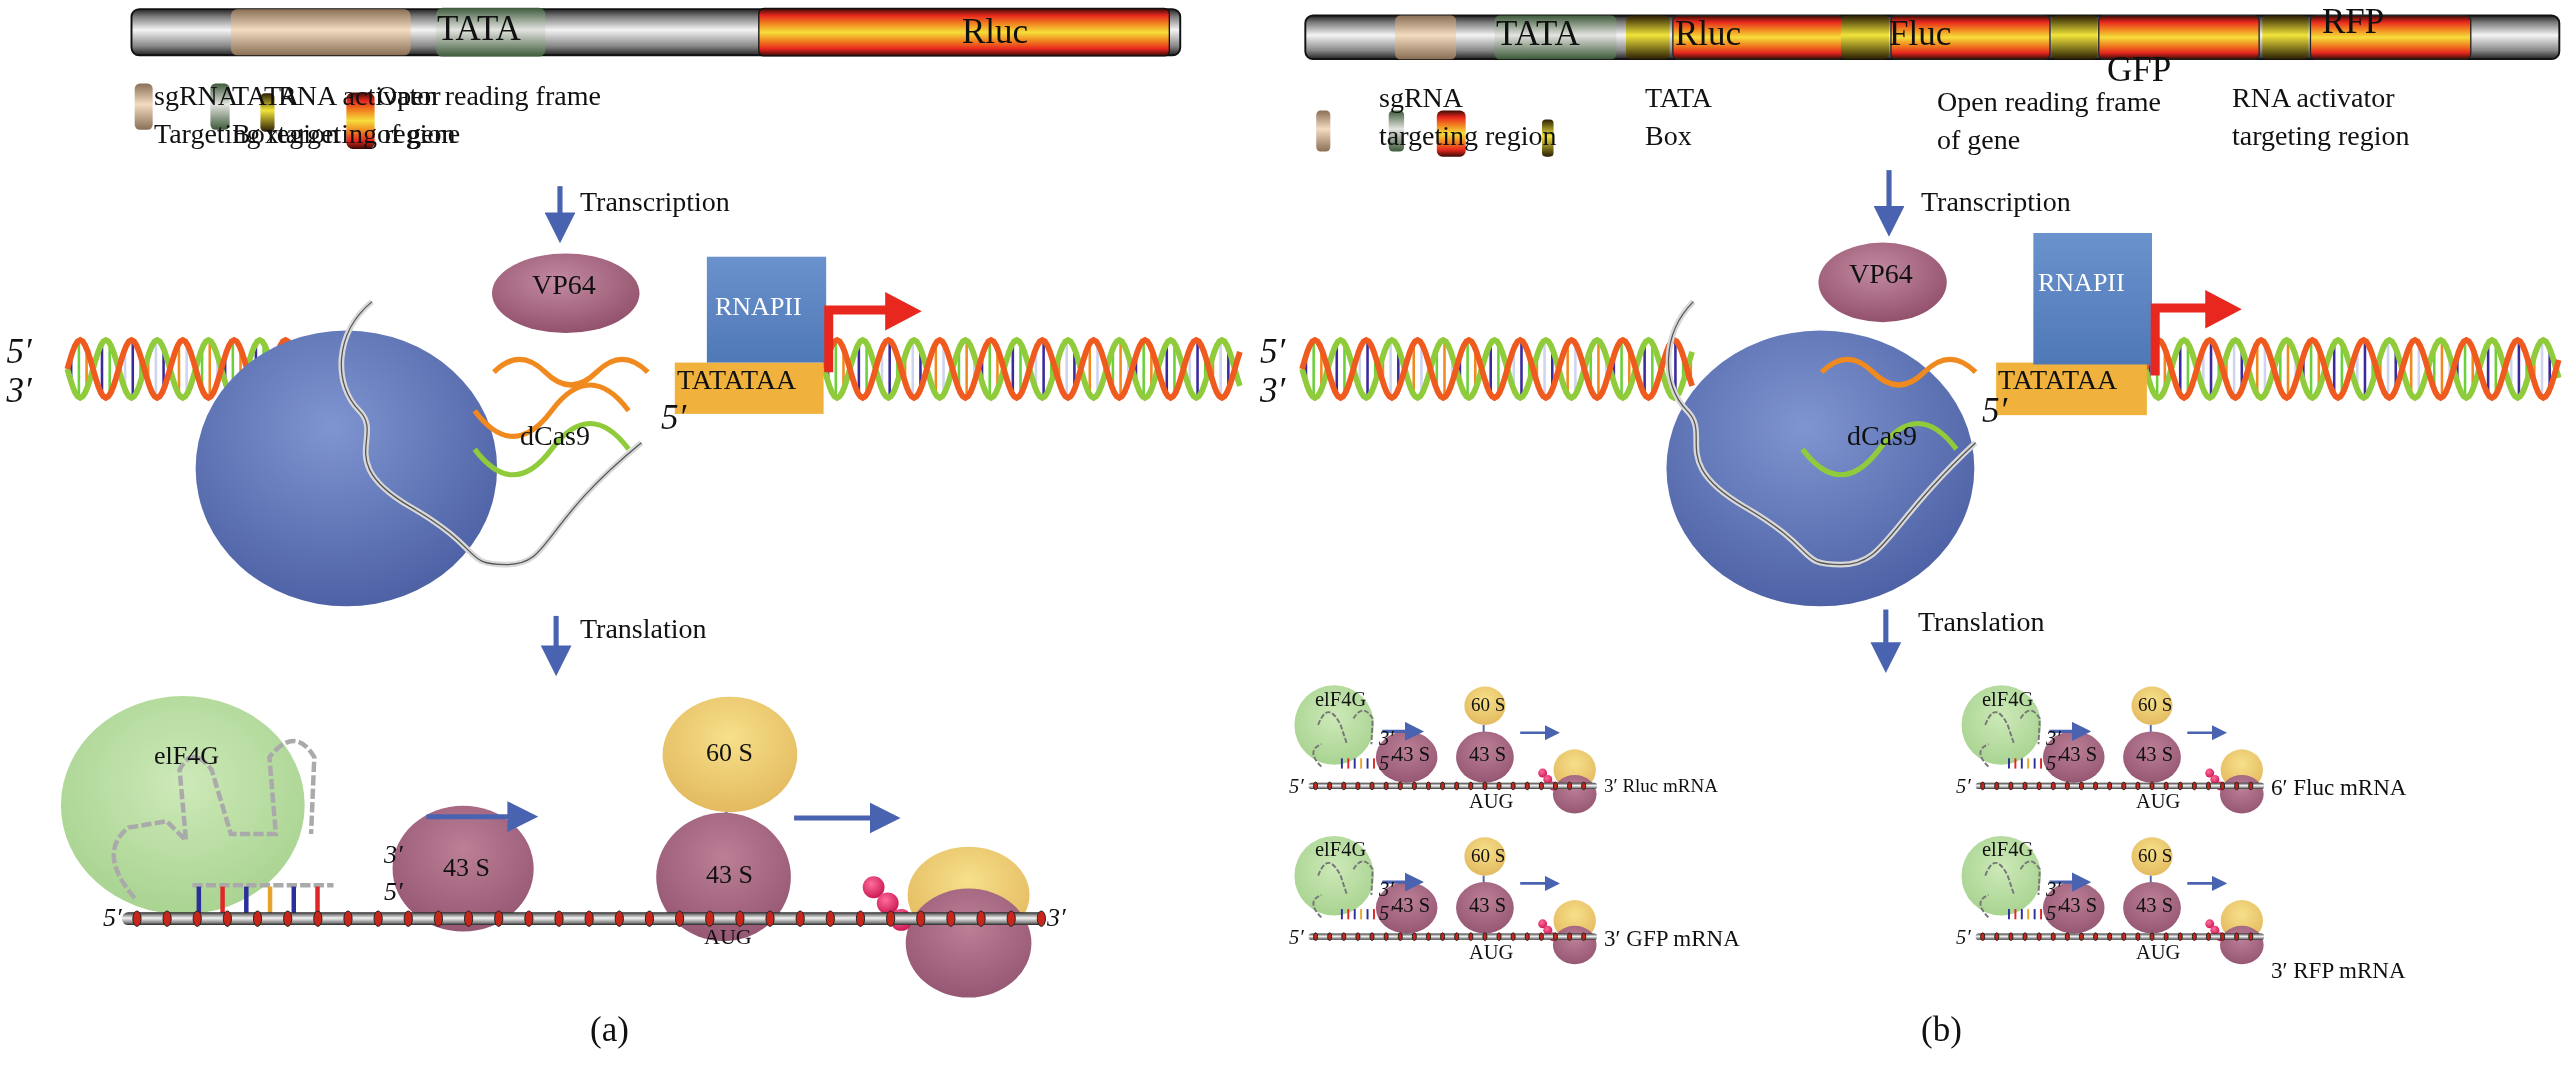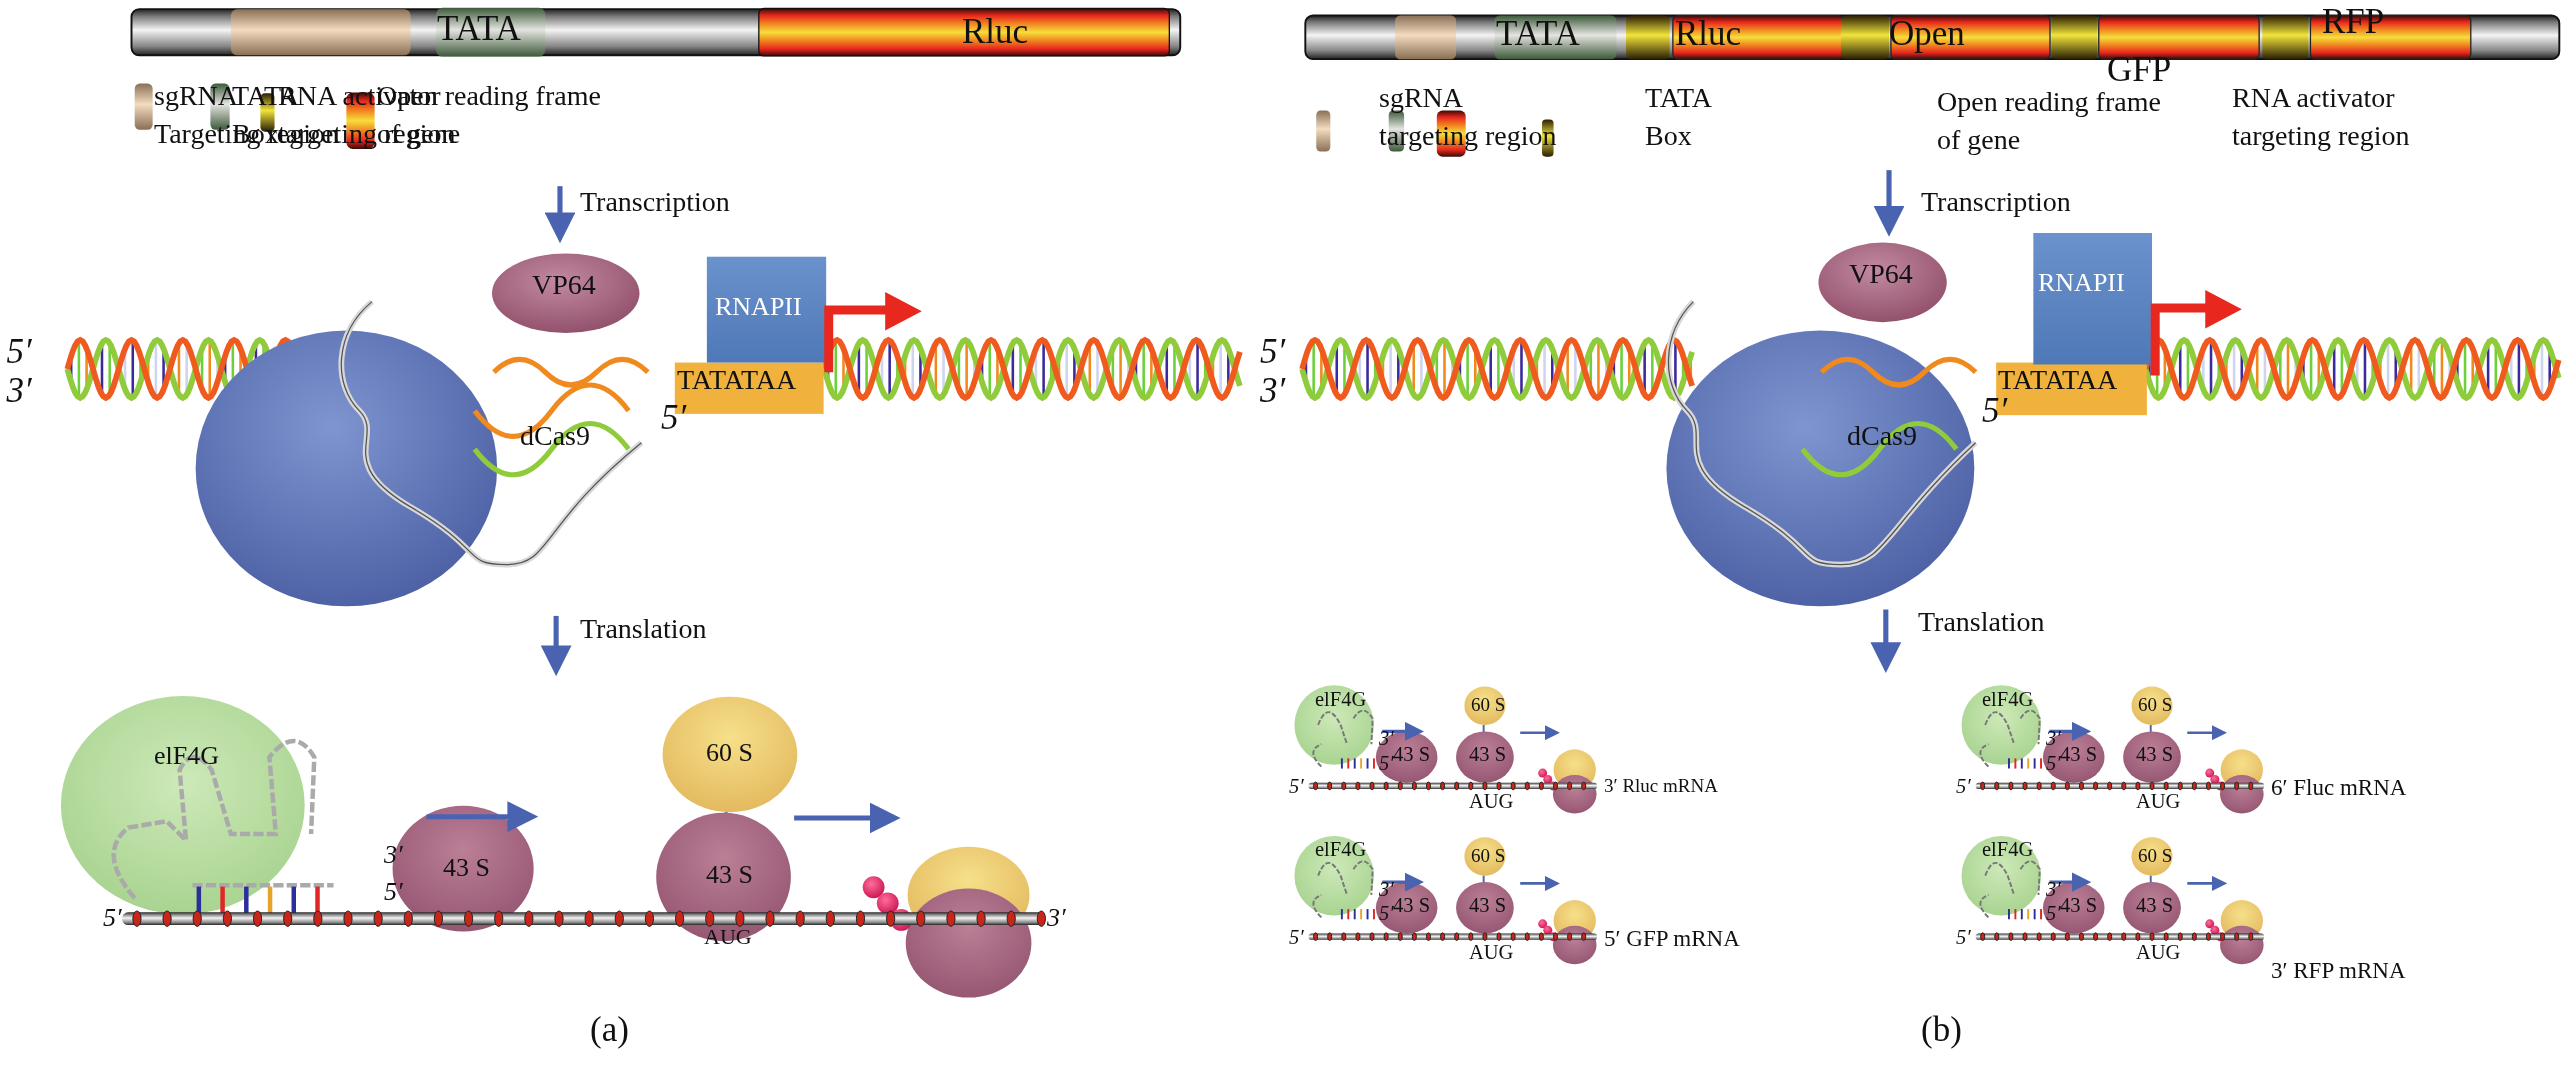--- a/index.html
+++ b/index.html
@@ -629,21 +629,21 @@
           <ellipse cx="3443" cy="1460" rx="3.2" ry="6" fill="#c8261a" stroke="#222" stroke-width="1.5"></ellipse>
           <ellipse cx="3465" cy="1460" rx="3.2" ry="6" fill="#c8261a" stroke="#222" stroke-width="1.5"></ellipse>
           <ellipse cx="3487" cy="1460" rx="3.2" ry="6" fill="#c8261a" stroke="#222" stroke-width="1.5"></ellipse>
           <ellipse cx="3509" cy="1460" rx="3.2" ry="6" fill="#c8261a" stroke="#222" stroke-width="1.5"></ellipse>
         </g>
       </g>
   </svg>
 
   <div class="txt big" style="left:1496px;top:14px;">TATA</div>
   <div class="txt big" style="left:1675px;top:14px;">Rluc</div>
-  <div class="txt big" style="left:1889px;top:14px;">Open</div>
+  <div class="txt big" style="left:1889px;top:14px;">Fluc</div>
   <div class="txt big" style="left:2107px;top:14px;margin-top:36px;">GFP</div>
   <div class="txt big" style="left:2322px;top:2px;">RFP</div>
 
   <div class="txt leg" style="left:1379px;top:79px;">sgRNA
 targeting region</div>
   <div class="txt leg" style="left:1645px;top:79px;">TATA
 Box</div>
   <div class="txt leg" style="left:1937px;top:83px;">Open reading frame
 of gene</div>
   <div class="txt leg" style="left:2232px;top:79px;">RNA activator
@@ -680,21 +680,21 @@
       <div class="txt" style="left: 2046px; top: 752px; font-size: 20.5px; font-style: italic;">5′</div>
       <div class="txt" style="left: 2271px; top: 775px; font-size: 23px;">6′ Fluc mRNA</div>
       <div class="txt" style="left: 1315px; top: 838px; font-size: 20.5px;">elF4G</div>
       <div class="txt" style="left: 1393px; top: 894px; font-size: 20.5px;">43 S</div>
       <div class="txt" style="left: 1471px; top: 845px; font-size: 19px;">60 S</div>
       <div class="txt" style="left: 1469px; top: 894px; font-size: 20.5px;">43 S</div>
       <div class="txt" style="left: 1469px; top: 941px; font-size: 20.5px;">AUG</div>
       <div class="txt" style="left: 1289px; top: 926px; font-size: 20.5px; font-style: italic;">5′</div>
       <div class="txt" style="left: 1379px; top: 878px; font-size: 20.5px; font-style: italic;">3′</div>
       <div class="txt" style="left: 1379px; top: 902px; font-size: 20.5px; font-style: italic;">5′</div>
-      <div class="txt" style="left: 1604px; top: 926px; font-size: 23px;">5′ GFP mRNA</div>
+      <div class="txt" style="left: 1604px; top: 926px; font-size: 23px;">3′ GFP mRNA</div>
       <div class="txt" style="left: 1982px; top: 838px; font-size: 20.5px;">elF4G</div>
       <div class="txt" style="left: 2060px; top: 894px; font-size: 20.5px;">43 S</div>
       <div class="txt" style="left: 2138px; top: 845px; font-size: 19px;">60 S</div>
       <div class="txt" style="left: 2136px; top: 894px; font-size: 20.5px;">43 S</div>
       <div class="txt" style="left: 2136px; top: 941px; font-size: 20.5px;">AUG</div>
       <div class="txt" style="left: 1956px; top: 926px; font-size: 20.5px; font-style: italic;">5′</div>
       <div class="txt" style="left: 2046px; top: 878px; font-size: 20.5px; font-style: italic;">3′</div>
       <div class="txt" style="left: 2046px; top: 902px; font-size: 20.5px; font-style: italic;">5′</div>
       <div class="txt" style="left: 2271px; top: 926px; font-size: 23px; margin-top: 32px;">3′ RFP mRNA</div>
     </div>

